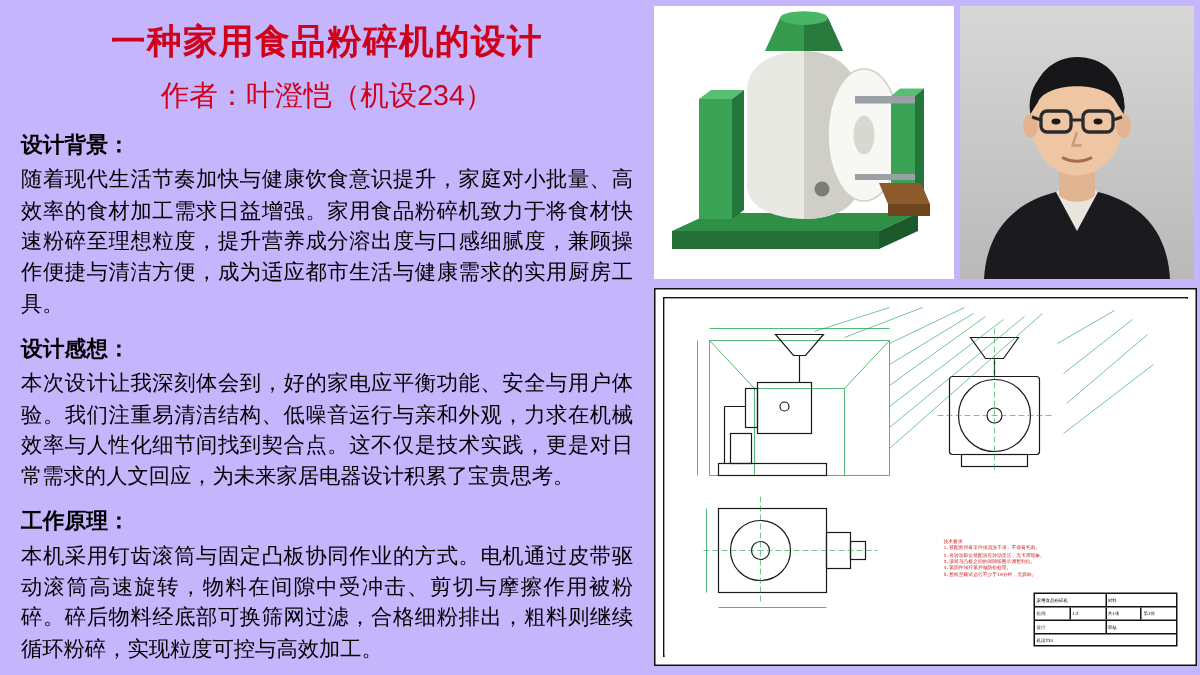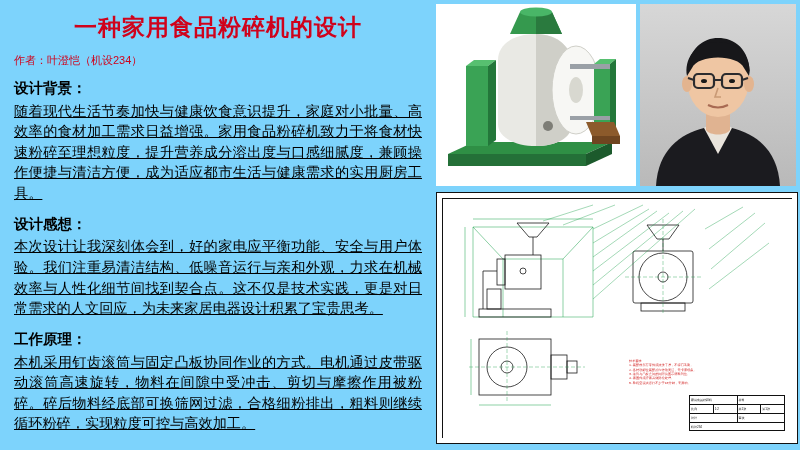--- a/index.html
+++ b/index.html
@@ -6,21 +6,21 @@
   html, body {
     margin: 0; padding: 0;
     width: 800px; height: 450px;
     background: #ffffff;
     font-family: "Liberation Sans", sans-serif;
     overflow: hidden;
   }
   .poster {
     position: relative;
     width: 800px; height: 450px;
-    background: #7dd3fc;
+    background: #c4b5fd;
   }
 
   
   .left-col {
     position: absolute;
     left: 0; top: 0;
     width: 432px; height: 450px;
     padding: 6px 10px 4px 14px;
   }
   .title {
@@ -28,41 +28,40 @@
     font-weight: bold;
     font-size: 23px;
     text-align: center;
     letter-spacing: 1px;
     margin: 8px 0 4px 0;
     line-height: 1.2;
     white-space: nowrap;
   }
   .author {
     color: #d0021b;
-    font-size: 11px;
-    text-align: left;
+    font-size: 19px;
+    text-align: center;
     margin: 12px 0 12px 0;
     line-height: 1.2;
     white-space: nowrap;
   }
   .section { margin-bottom: 11px; }
   .section-heading {
     font-weight: bold;
     font-size: 14.5px;
     color: #000000;
     margin: 0 0 3px 0;
     line-height: 1.3;
   }
   .section-body {
     font-size: 14.2px;
     color: #000000;
     line-height: 1.45;
     text-align: justify;
     margin: 0;
-    text-decoration: underline;
   }
 
   
   .right-col {
     position: absolute;
     left: 432px; top: 0;
     width: 368px; height: 450px;
   }
 
   

